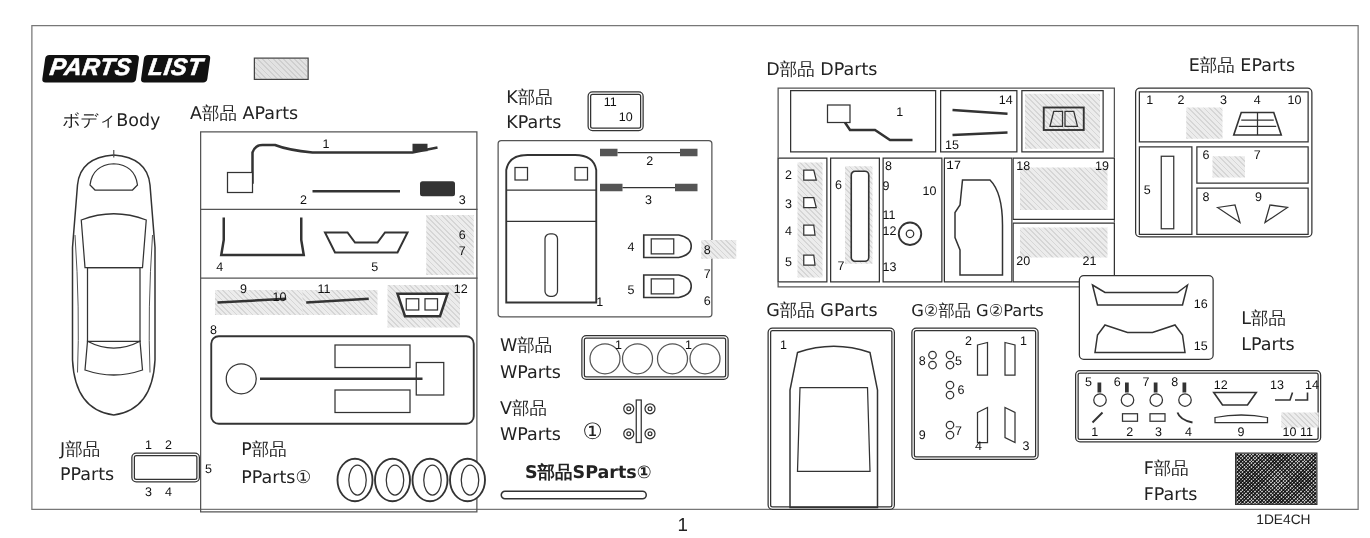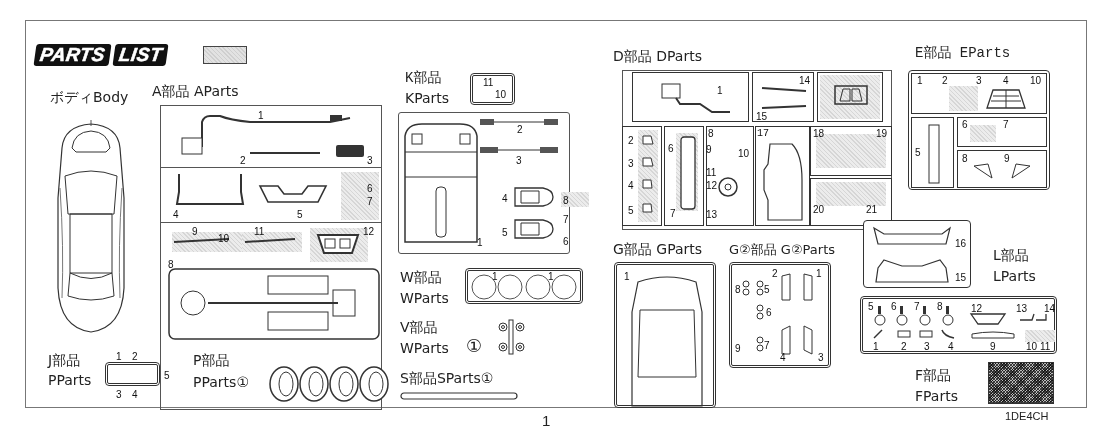--- a/index.html
+++ b/index.html
@@ -97,21 +97,21 @@
 <div class="num" style="left:173px;top:209px;">4</div>
 <div class="num" style="left:297px;top:209px;">5</div>
 <div class="num" style="left:367px;top:183px;">6</div>
 <div class="num" style="left:367px;top:196px;">7</div>
 <div class="num" style="left:168px;top:259px;">8</div>
 <div class="num" style="left:192px;top:226px;">9</div>
 <div class="num" style="left:218px;top:233px;">10</div>
 <div class="num" style="left:254px;top:226px;">11</div>
 <div class="num" style="left:363px;top:226px;">12</div>
 
-<div class="lbl2" style="left:405px;top:68px;font-family:Liberation Mono, monospace;">K部品</div>
+<div class="lbl2" style="left:405px;top:68px;">K部品</div>
 <div class="lbl2" style="left:405px;top:88px;">KParts</div>
 <div class="dbox" style="left:470px;top:73px;width:45px;height:32px;"></div>
 <div class="num" style="left:483px;top:77px;">11</div>
 <div class="num" style="left:495px;top:89px;">10</div>
 <div class="runner" style="left:398px;top:112px;width:172px;height:142px;border-radius:3px;"></div>
 <div class="shade" style="left:561px;top:192px;width:28px;height:15px;"></div>
 <svg style="left:402px;top:122px;" width="78" height="122">
   <path d="M3 14 Q5 2 20 2 L58 2 Q73 2 75 14 L75 120 L3 120 Z" fill="#fff" stroke="#333" stroke-width="1.5"></path>
   <rect x="10" y="12" width="10" height="10" fill="none" stroke="#333"></rect>
   <rect x="58" y="12" width="10" height="10" fill="none" stroke="#333"></rect>
@@ -188,21 +188,21 @@
     <circle cx="8" cy="9" r="1.5" fill="none" stroke="#333"></circle>
   <circle cx="8" cy="29" r="4" fill="none" stroke="#333"></circle>
     <circle cx="8" cy="29" r="1.5" fill="none" stroke="#333"></circle>
   <rect x="14" y="2" width="4" height="34" fill="none" stroke="#333"></rect>
   <circle cx="25" cy="9" r="4" fill="none" stroke="#333"></circle>
     <circle cx="25" cy="9" r="1.5" fill="none" stroke="#333"></circle>
   <circle cx="25" cy="29" r="4" fill="none" stroke="#333"></circle>
     <circle cx="25" cy="29" r="1.5" fill="none" stroke="#333"></circle>
 </svg>
 
-<div class="lbl2" style="left:400px;top:368px;"><span>S部品SParts</span><span class="circ">①</span></div>
+<div class="lbl2" style="left:420px;top:368px;font-weight:bold;"><span>S部品SParts</span><span class="circ">①</span></div>
 <svg style="left:400px;top:392px;" width="118" height="8">
     <rect x="1" y="1" width="116" height="6" rx="3" fill="#fff" stroke="#333" stroke-width="1.2"></rect>
   </svg>
 
 <div class="lbl" style="left:613px;top:47px;">D部品 DParts</div>
 <div class="runner" style="left:622px;top:70px;width:270px;height:160px;"></div>
 <div class="cell" style="left:632px;top:72px;width:117px;height:50px;"></div>
 <div class="cell" style="left:752px;top:72px;width:62px;height:50px;"></div>
 <div class="cell" style="left:817px;top:72px;width:66px;height:50px;"></div>
 <div class="shade" style="left:820px;top:75px;width:60px;height:44px;"></div>
@@ -259,21 +259,21 @@
   </svg>
 <div class="num" style="left:757px;top:128px;font-family:Liberation Mono, monospace;">17</div>
 <svg style="left:762px;top:140px;" width="42" height="82">
     <path d="M8 4 L30 4 Q40 14 40 40 L40 80 L6 80 L6 60 L2 50 L2 30 L6 24 Z" fill="#fff" stroke="#333" stroke-width="1.2"></path>
   </svg>
 <div class="num" style="left:813px;top:128px;">18</div>
 <div class="num" style="left:876px;top:128px;">19</div>
 <div class="num" style="left:813px;top:204px;">20</div>
 <div class="num" style="left:866px;top:204px;">21</div>
 
-<div class="lbl" style="left:915px;top:44px;font-family:Liberation Mono, monospace;">E部品 EParts</div>
+<div class="lbl" style="left:951px;top:44px;">E部品 EParts</div>
 <div class="box" style="left:908px;top:70px;width:142px;height:120px;"></div>
 <div class="cell" style="left:911px;top:73px;width:136px;height:41px;"></div>
 <div class="shade" style="left:949px;top:86px;width:29px;height:25px;"></div>
 <div class="cell" style="left:911px;top:117px;width:43px;height:71px;"></div>
 <div class="cell" style="left:957px;top:117px;width:90px;height:30px;"></div>
 <div class="shade" style="left:970px;top:125px;width:26px;height:17px;"></div>
 <div class="cell" style="left:957px;top:150px;width:90px;height:38px;"></div>
 <div class="num" style="left:917px;top:75px;">1</div>
 <div class="num" style="left:942px;top:75px;">2</div>
 <div class="num" style="left:976px;top:75px;">3</div>

